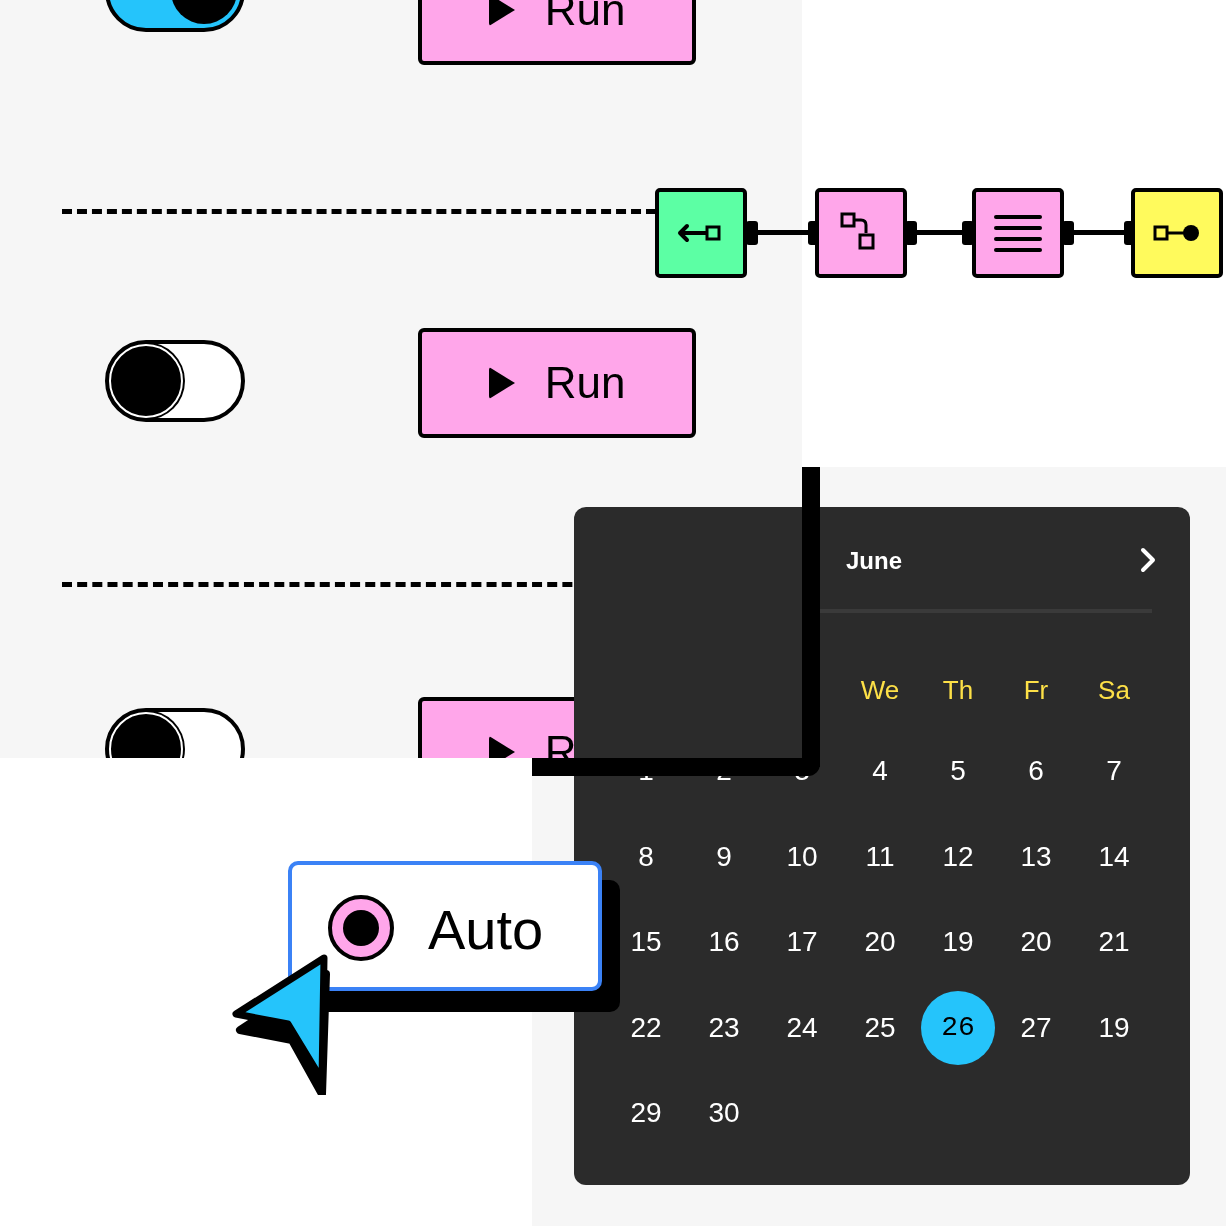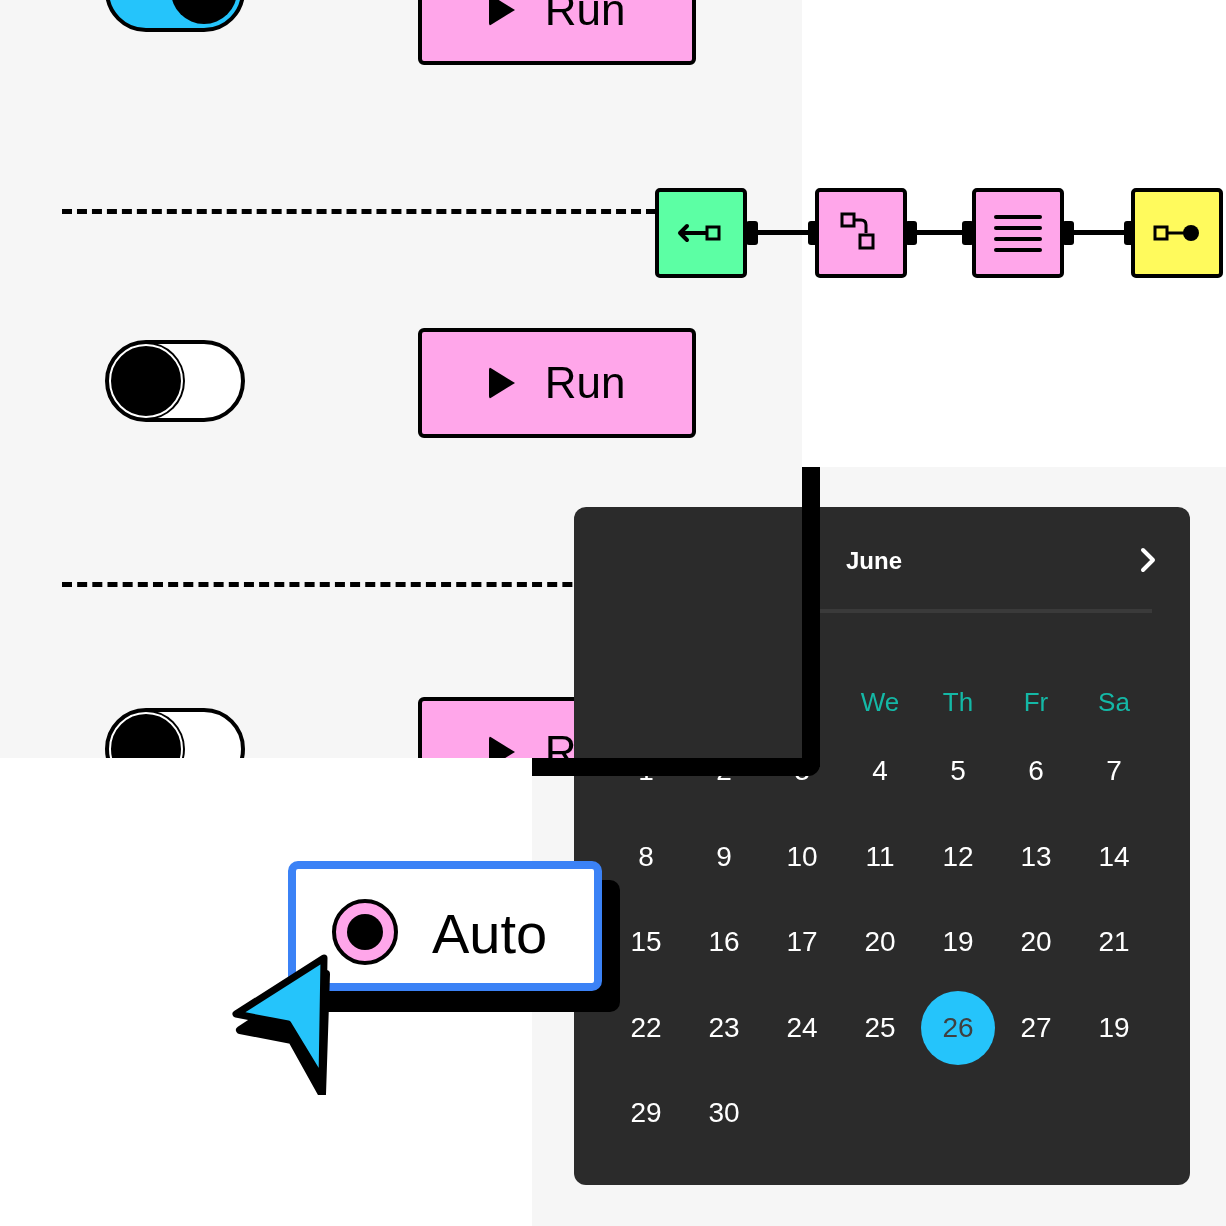--- a/index.html
+++ b/index.html
@@ -23,32 +23,32 @@
 
   
   .corner-v { position:absolute; left:802px; top:467px; width:18px; height:300px; background:#000; }
   .corner-h { position:absolute; left:532px; top:758px; width:288px; height:18px; background:#000; border-radius:0 0 12px 0; }
 
   
   .calendar { position:absolute; left:574px; top:507px; width:616px; height:678px; background:#2b2b2b; border-radius:12px; color:#fff; }
   .cal-month { position:absolute; left:272px; top:40px; font-size:24px; font-weight:bold; }
   .cal-next { position:absolute; left:562px; top:38px; width:24px; height:30px; }
   .cal-divider { position:absolute; left:246px; top:102px; width:332px; height:4px; background:#3a3a3a; }
-  .dow { position:absolute; top:180px; width:60px; text-align:center; font-size:26px; color:#14b8a6; }
+  .dow { position:absolute; top:168px; width:60px; text-align:center; font-size:26px; color:#fde047; }
   .day { position:absolute; width:74px; height:74px; line-height:74px; text-align:center; font-size:28px; color:#fff; border-radius:50%; }
-  .day.sel { background:#25c4fb; color:#404040; }
+  .day.sel { background:#25c4fb; color:#000000;font-family:Liberation Mono, monospace; }
 
   
   .node { position:absolute; top:188px; width:92px; height:90px; border:4px solid #000; border-radius:5px; box-sizing:border-box; display:flex; align-items:center; justify-content:center; }
   .connector { position:absolute; top:230px; height:5px; background:#000; }
   .port { position:absolute; top:221px; width:12px; height:24px; background:#000; border-radius:3px; }
 
   
   .auto-shadow { position:absolute; left:306px; top:880px; width:314px; height:132px; background:#000; border-radius:10px; }
-  .auto-card { position:absolute; left:288px; top:861px; width:314px; height:130px; background:#fff; border:8px solid #3b82f6; border-radius:10px; box-sizing:border-box; }
+  .auto-card { position:absolute; left:288px; top:861px; width:314px; height:130px; background:#fff; border:4px solid #3b82f6; border-radius:10px; box-sizing:border-box; }
   .radio { position:absolute; left:36px; top:30px; width:66px; height:66px; border-radius:50%; background:#ffa6ea; border:4px solid #000; box-sizing:border-box; }
   .radio .dot { position:absolute; left:11px; top:11px; width:36px; height:36px; border-radius:50%; background:#000; }
   .auto-label { position:absolute; left:136px; top:32px; font-size:56px; color:#000; }
   .cursor { position:absolute; left:228px; top:950px; width:120px; height:145px; }
 </style>
 </head>
 <body>
 
 <div class="panel-right"></div>
 

